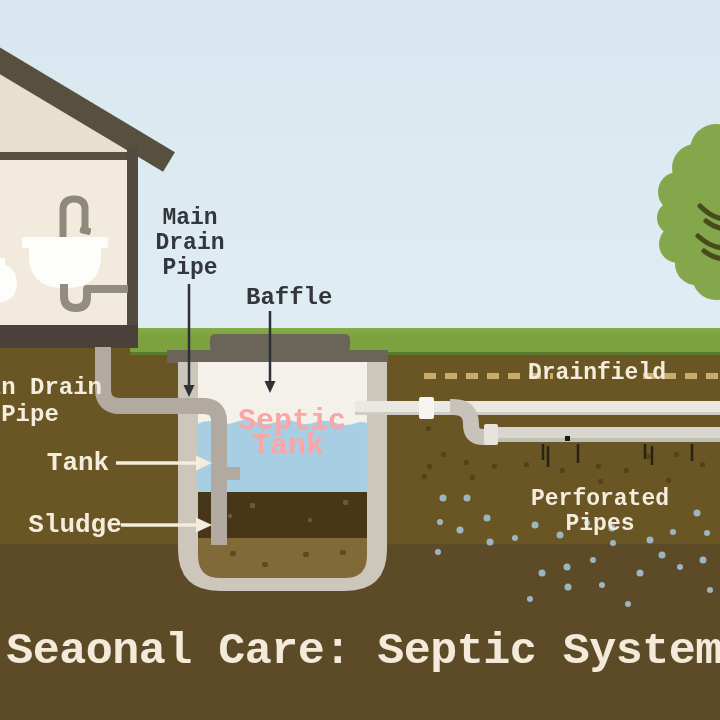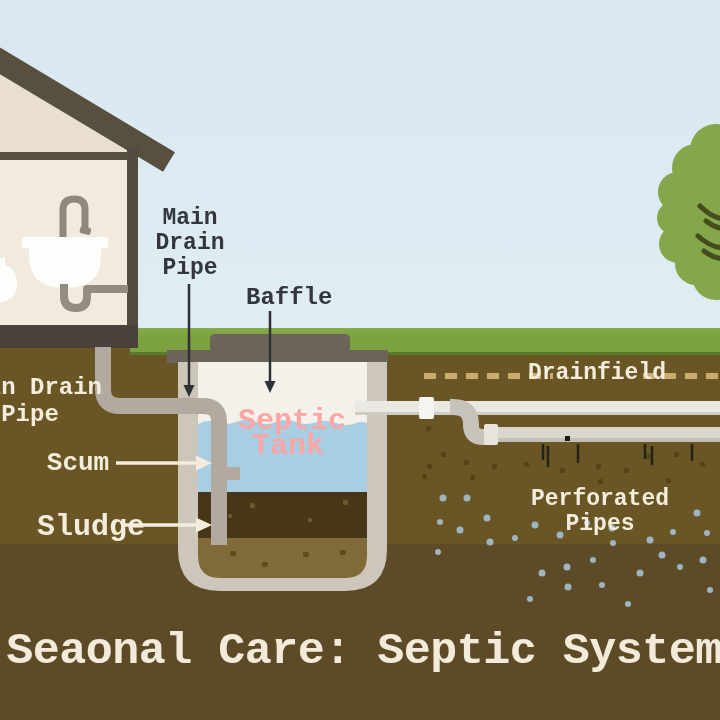--- a/index.html
+++ b/index.html
@@ -14,21 +14,21 @@
   #grass{left:130px;top:328px;width:590px;height:24px;
     background:linear-gradient(#85ab49,#7ba23f 40%);
     border-bottom:3px solid #5a7a2e;}
   svg{position:absolute;left:0;top:0;}
   .lbl{position:absolute;font-weight:700;text-align:center;color:#f4ecdc;line-height:1.08;}
   .lbl.dark{color:#33373c;}
   #lbl-mdp-above{left:150px;top:206px;width:80px;font-size:23px;line-height:25px;}
   #lbl-baffle{left:246px;top:285px;width:80px;font-size:24px;}
   #lbl-mdp-below{left:-50px;top:374px;width:160px;font-size:24px;line-height:27px;}
   #lbl-scum{left:18px;top:449px;width:120px;font-size:26px;}
-  #lbl-sludge{left:26px;top:511px;width:130px;font-size:30px;}
+  #lbl-sludge{left:10px;top:511px;width:130px;font-size:26px;}
   #lbl-drainfield{left:517px;top:361px;width:160px;font-size:23px;}
   #lbl-perforated{left:505px;top:487px;width:190px;font-size:23px;}
   #lbl-septic-tank{left:238px;top:409px;width:100px;font-size:30px;line-height:25px;color:#fca5a5;}
   #lbl-title{left:4px;top:628px;width:720px;font-size:45px;letter-spacing:-0.5px;color:#f3ead9;}
 </style>
 </head>
 <body>
 
 <div id="canvas">
 
@@ -185,19 +185,19 @@
       <line x1="116" y1="463" x2="197" y2="463" stroke="#f4ecdc" stroke-width="3.5"></line>
       <polygon points="212,463 196,455.5 196,470.5" fill="#f4ecdc"></polygon>
       <line x1="121" y1="525" x2="197" y2="525" stroke="#f4ecdc" stroke-width="3.5"></line>
       <polygon points="212,525 196,517.5 196,532.5" fill="#f4ecdc"></polygon>
     </g>
   </svg>
 
   <div id="lbl-mdp-above" class="lbl dark">Main Drain Pipe</div>
   <div id="lbl-baffle" class="lbl dark">Baffle</div>
   <div id="lbl-mdp-below" class="lbl">Main Drain Pipe</div>
-  <div id="lbl-scum" class="lbl">Scum</div>
+  <div id="lbl-scum" class="lbl">Tank</div>
   <div id="lbl-sludge" class="lbl">Sludge</div>
   <div id="lbl-perforated" class="lbl">Perforated Pipes</div>
   <div id="lbl-drainfield" class="lbl">Drainfield</div>
   <div id="lbl-septic-tank" class="lbl">Septic Tank</div>
   <div id="lbl-title" class="lbl">Seaonal Care: Septic System</div>
 </div>
 
 </body></html>

